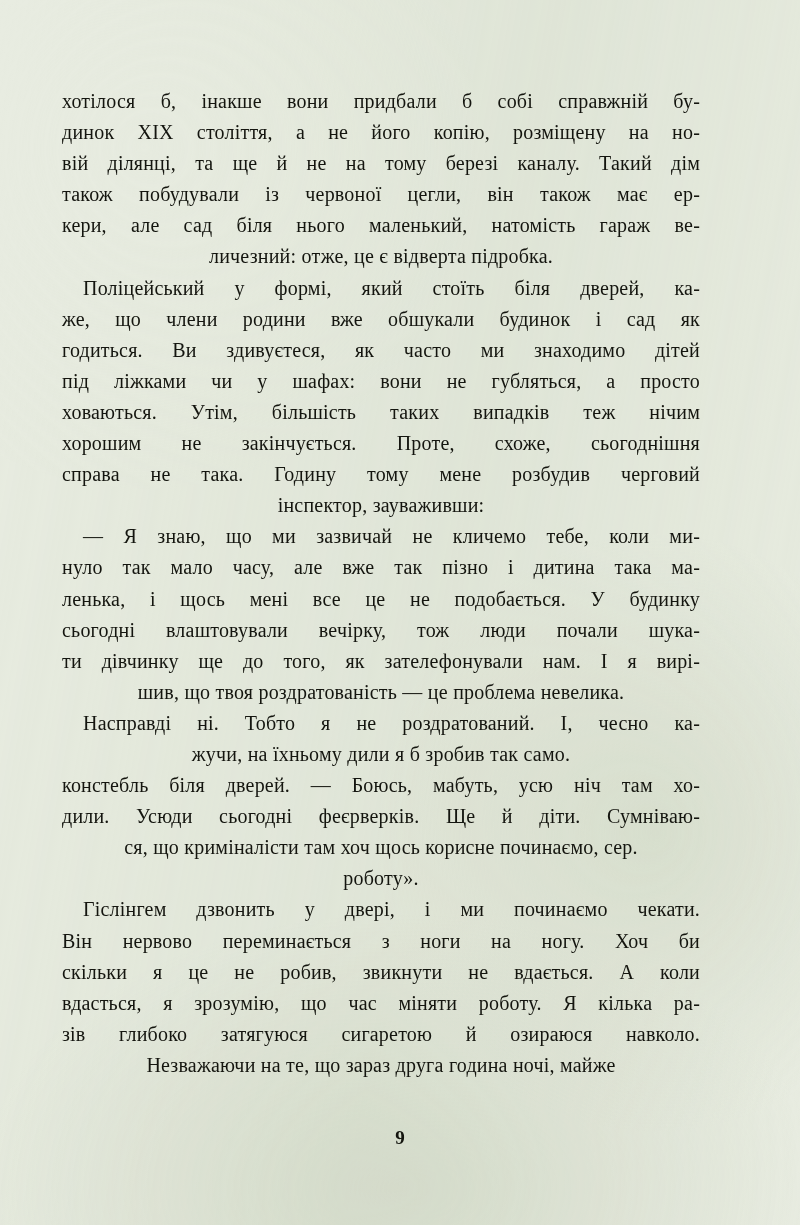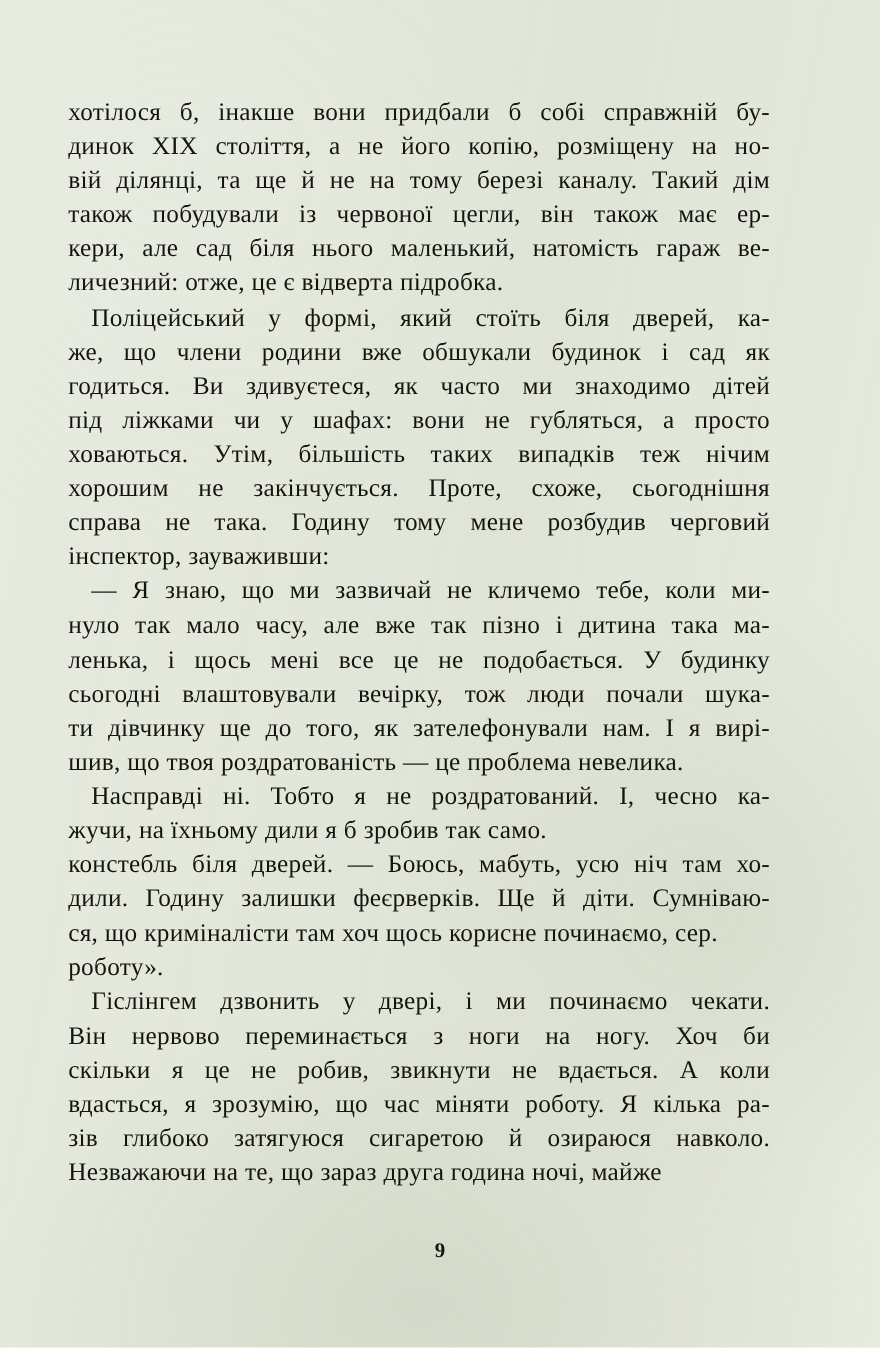--- a/index.html
+++ b/index.html
@@ -33,39 +33,39 @@
     inset: 0;
   }
   .text-block {
     position: absolute;
     left: 62px;
     top: 86px;
     width: 638px;
   }
   p.para {
     margin: 0;
-    font-size: 23px;
+    font-size: 20px;
     line-height: 31.1px;
     text-align: justify;
     text-justify: inter-word;
     text-indent: 0;
     letter-spacing: 0.01em;
     word-spacing: 0.005em;
     white-space: pre-wrap;
     -webkit-font-smoothing: antialiased;
   }
   
   p.para .ln {
     display: block;
   }
   p.para .ln.just {
     text-align: justify;
   }
   p.para .ln.last {
-    text-align: left;
+    text-align: center;
   }
   p.para .indent {
     display: inline-block;
     width: 21px;
   }
   
   .ln.just {
     text-align-last: justify;
   }
   .page-number {
@@ -84,19 +84,19 @@
 <body>
 
 <div class="page">
   <div class="paper-texture"></div>
 
   <div class="text-block" id="text-block">
       <p class="para"><span class="ln just">хотілося б, інакше вони придбали б собі справжній бу-</span><span class="ln just">динок XIX століття, а не його копію, розміщену на но-</span><span class="ln just">вій ділянці, та ще й не на тому березі каналу. Такий дім</span><span class="ln just">також побудували із червоної цегли, він також має ер-</span><span class="ln just">кери, але сад біля нього маленький, натомість гараж ве-</span><span class="ln last">личезний: отже, це є відверта підробка.</span></p>
       <p class="para"><span class="ln just"><span class="indent"></span>Поліцейський у формі, який стоїть біля дверей, ка-</span><span class="ln just">же, що члени родини вже обшукали будинок і сад як</span><span class="ln just">годиться. Ви здивуєтеся, як часто ми знаходимо дітей</span><span class="ln just">під ліжками чи у шафах: вони не губляться, а просто</span><span class="ln just">ховаються. Утім, більшість таких випадків теж нічим</span><span class="ln just">хорошим не закінчується. Проте, схоже, сьогоднішня</span><span class="ln just">справа не така. Годину тому мене розбудив черговий</span><span class="ln last">інспектор, зауваживши:</span></p>
       <p class="para"><span class="ln just"><span class="indent"></span>— Я знаю, що ми зазвичай не кличемо тебе, коли ми-</span><span class="ln just">нуло так мало часу, але вже так пізно і дитина така ма-</span><span class="ln just">ленька, і щось мені все це не подобається. У будинку</span><span class="ln just">сьогодні влаштовували вечірку, тож люди почали шука-</span><span class="ln just">ти дівчинку ще до того, як зателефонували нам. І я вирі-</span><span class="ln last">шив, що твоя роздратованість — це проблема невелика.</span></p>
       <p class="para"><span class="ln just"><span class="indent"></span>Насправді ні. Тобто я не роздратований. І, чесно ка-</span><span class="ln last">жучи, на їхньому дили я б зробив так само.</span></p>
-      <p class="para"><span class="ln just">констебль біля дверей. — Боюсь, мабуть, усю ніч там хо-</span><span class="ln just">дили. Годину залишки феєрверків. Ще й діти. Сумніваю-</span><span class="ln last">ся, що криміналісти там хоч щось корисне починаємо, сер.</span></p>
+      <p class="para"><span class="ln just">констебль біля дверей. — Боюсь, мабуть, усю ніч там хо-</span><span class="ln just">дили. Усюди сьогодні феєрверків. Ще й діти. Сумніваю-</span><span class="ln last">ся, що криміналісти там хоч щось корисне починаємо, сер.</span></p>
       <p class="para"><span class="ln last">роботу».</span></p>
       <p class="para"><span class="ln just"><span class="indent"></span>Гіслінгем дзвонить у двері, і ми починаємо чекати.</span><span class="ln just">Він нервово переминається з ноги на ногу. Хоч би</span><span class="ln just">скільки я це не робив, звикнути не вдається. А коли</span><span class="ln just">вдасться, я зрозумію, що час міняти роботу. Я кілька ра-</span><span class="ln just">зів глибоко затягуюся сигаретою й озираюся навколо.</span><span class="ln last">Незважаючи на те, що зараз друга година ночі, майже</span></p>
     </div>
 
   <div class="page-number">9</div>
 </div>
 
 </body></html>

